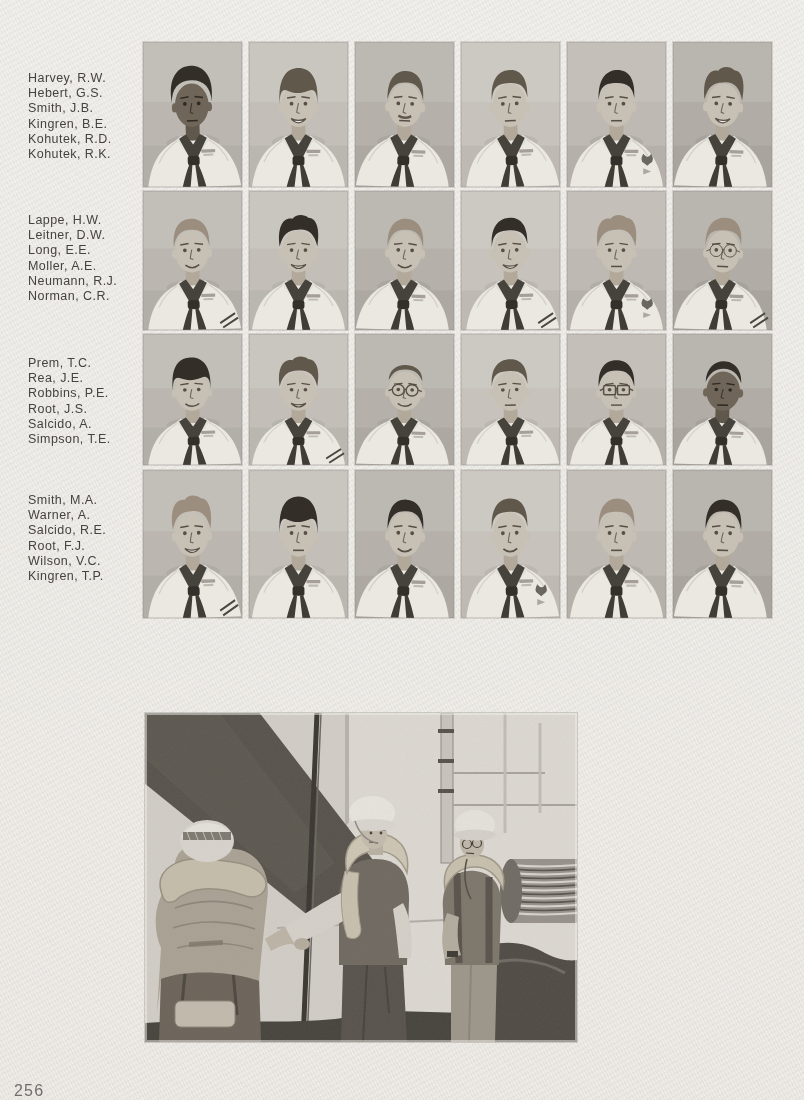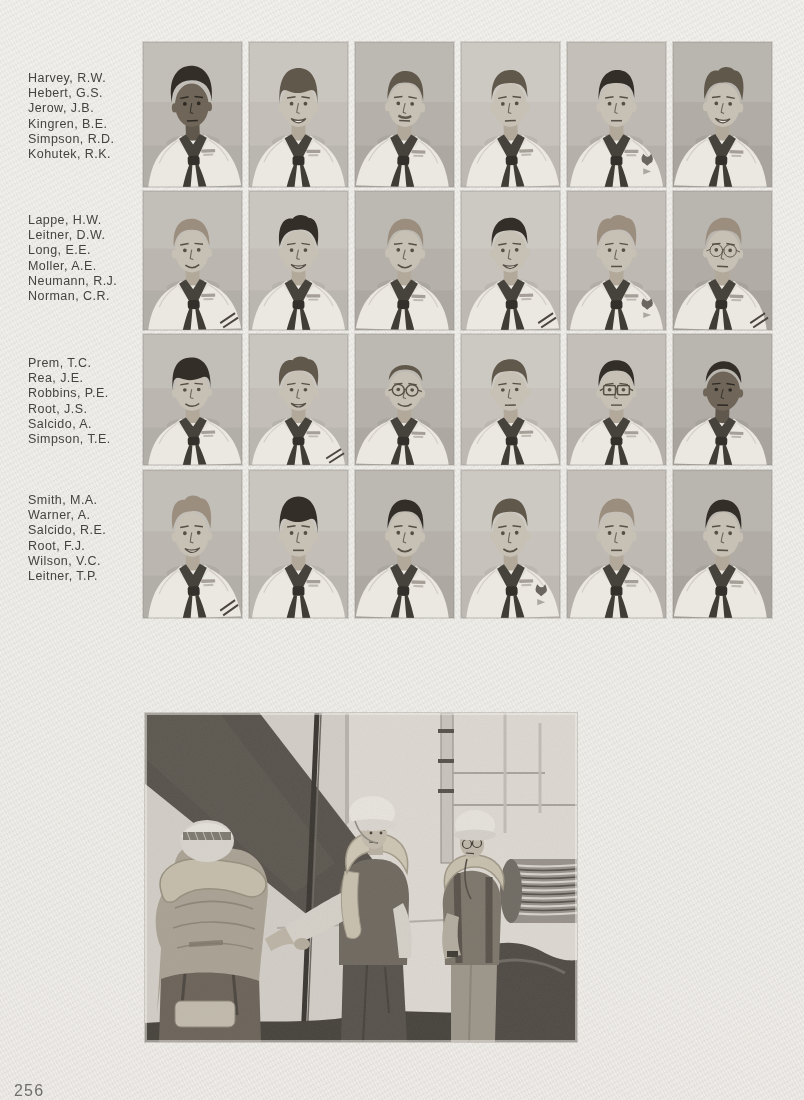--- a/index.html
+++ b/index.html
@@ -44,23 +44,23 @@
   }
 </style>
 </head>
 <body>
 
 <div class="page">
 
   <div class="names n0">
     <div>Harvey, R.W.</div>
     <div>Hebert, G.S.</div>
-    <div>Jerow, J.B.</div>
+    <div>Smith, J.B.</div>
     <div>Kingren, B.E.</div>
-    <div>Simpson, R.D.</div>
+    <div>Kohutek, R.D.</div>
     <div>Kohutek, R.K.</div>
   </div>
   <div class="names n1">
     <div>Lappe, H.W.</div>
     <div>Leitner, D.W.</div>
     <div>Long, E.E.</div>
     <div>Moller, A.E.</div>
     <div>Neumann, R.J.</div>
     <div>Norman, C.R.</div>
   </div>
@@ -71,21 +71,21 @@
     <div>Root, J.S.</div>
     <div>Salcido, A.</div>
     <div>Simpson, T.E.</div>
   </div>
   <div class="names n3">
     <div>Smith, M.A.</div>
     <div>Warner, A.</div>
     <div>Salcido, R.E.</div>
     <div>Root, F.J.</div>
     <div>Wilson, V.C.</div>
-    <div>Leitner, T.P.</div>
+    <div>Kingren, T.P.</div>
   </div>
 
   <div class="cell r0 c0" title="Harvey, R.W.">
       <svg viewBox="0 0 100 140" preserveAspectRatio="none" xmlns="http://www.w3.org/2000/svg">
         <rect width="100" height="140" fill="#bbb7b0"></rect>
         <rect width="100" height="58" fill="#ffffff" opacity="0.10"></rect>
         <rect y="100" width="100" height="40" fill="#000000" opacity="0.045"></rect>
         <g transform="rotate(-2 50 80)">
           <ellipse cx="50" cy="97" rx="27" ry="8" fill="#000000" opacity="0.06"></ellipse>
           <path d="M3,140 C7,113 19,100 36,93 L64,93 C81,100 93,113 97,140 Z" fill="#ebe8e2"></path>

